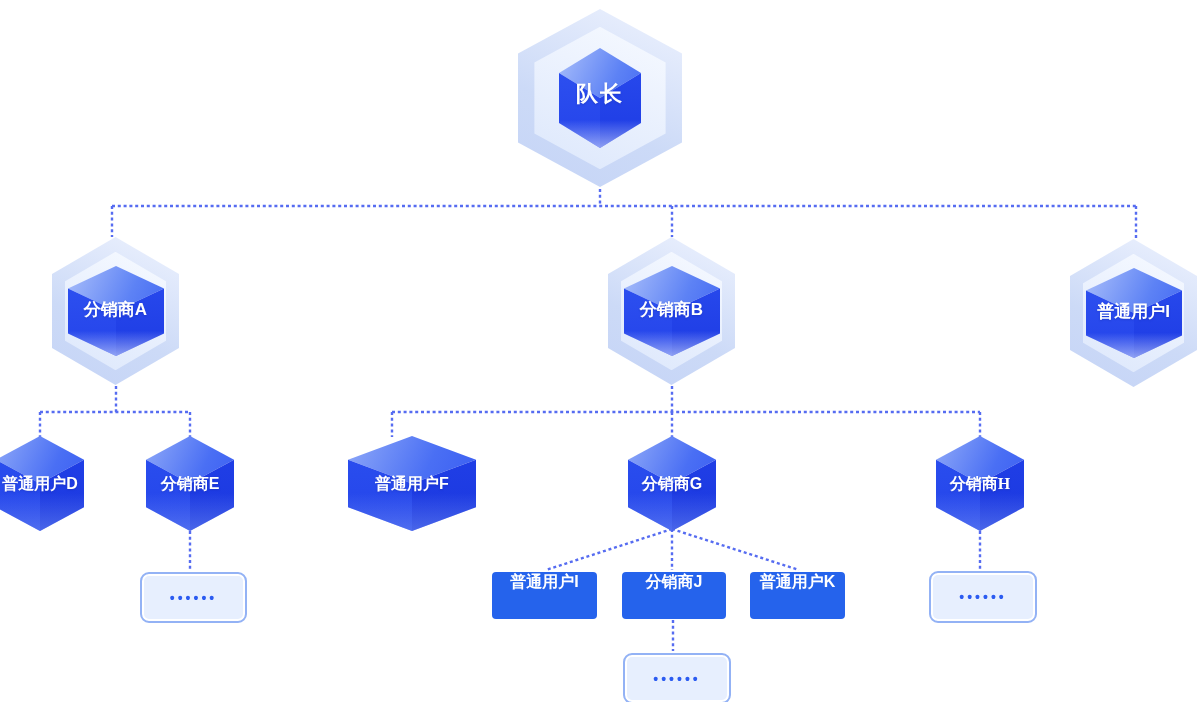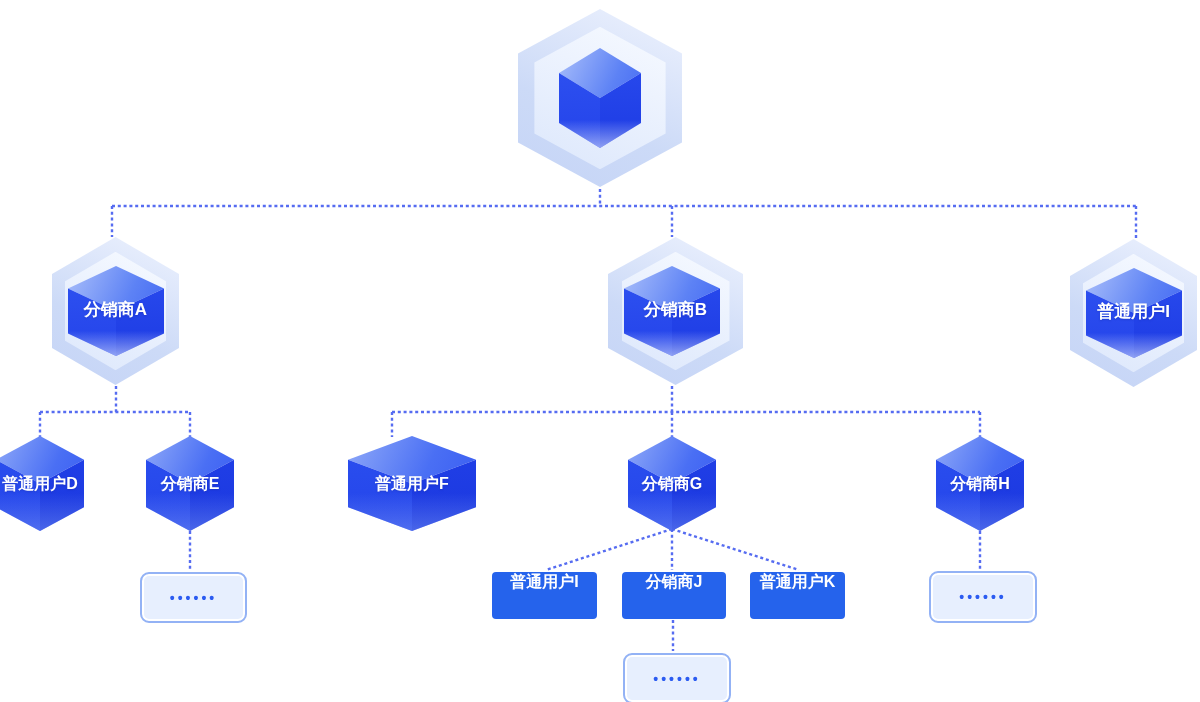--- a/index.html
+++ b/index.html
@@ -44,28 +44,28 @@
   .label.lg{top:50%;transform:translateY(-62%);font-size:22px;letter-spacing:2px;}
   .label.md{top:50%;transform:translateY(-56%);font-size:17px;}
   .label.sm{top:50%;transform:translateY(-46%);font-size:16px;}
 
   
   .n-captain{left:518px;top:9px;width:164px;height:178px;}
   .n-captain .cube{left:41px;top:39px;width:82px;height:100px;}
   .size-m{width:127px;height:148px;}
   .size-m .cube{left:16px;top:29px;width:96px;height:90px;}
   .n-a{left:52px;top:237px;}
-  .n-b{left:608px;top:237px;padding-left:8px;}
+  .n-b{left:608px;top:237px;}
   .n-c{left:1070px;top:239px;}
   .size-s{width:88px;height:95px;}
   .n-d{left:-4px;top:436px;}
   .n-e{left:146px;top:436px;}
   .n-f{left:348px;top:436px;padding-left:40px;}
   .n-g{left:628px;top:436px;}
-  .n-h{left:936px;top:436px;}
+  .n-h{left:936px;top:436px;font-family:Liberation Serif, serif;}
 
   
   .rectnode{
     position:absolute;background:#2563EC;border-radius:4px;
     display:flex;align-items:flex-start;justify-content:center;
     color:#ffffff;font-weight:bold;font-size:16px;white-space:nowrap;
   }
   .n-i{left:492px;top:572px;width:105px;height:47px;}
   .n-j{left:622px;top:572px;width:104px;height:47px;}
   .n-k{left:750px;top:572px;width:95px;height:47px;}
@@ -98,20 +98,21 @@
 
   <div class="node n-captain">
     <div class="layer hexclip outer-hex"></div>
     <div class="layer hexclip mid-hex"></div>
     <div class="cube">
       <div class="face top"></div>
         <div class="face left"></div>
         <div class="face right"></div>
       <div class="shine hexclip"></div>
     </div>
+    <span class="label lg">队长</span>
   </div>
 
   <div class="node size-m n-a">
     <div class="layer hexclip outer-hex"></div>
     <div class="layer hexclip mid-hex"></div>
     <div class="cube">
       <div class="face top"></div>
         <div class="face left"></div>
         <div class="face right"></div>
       <div class="shine hexclip"></div>

